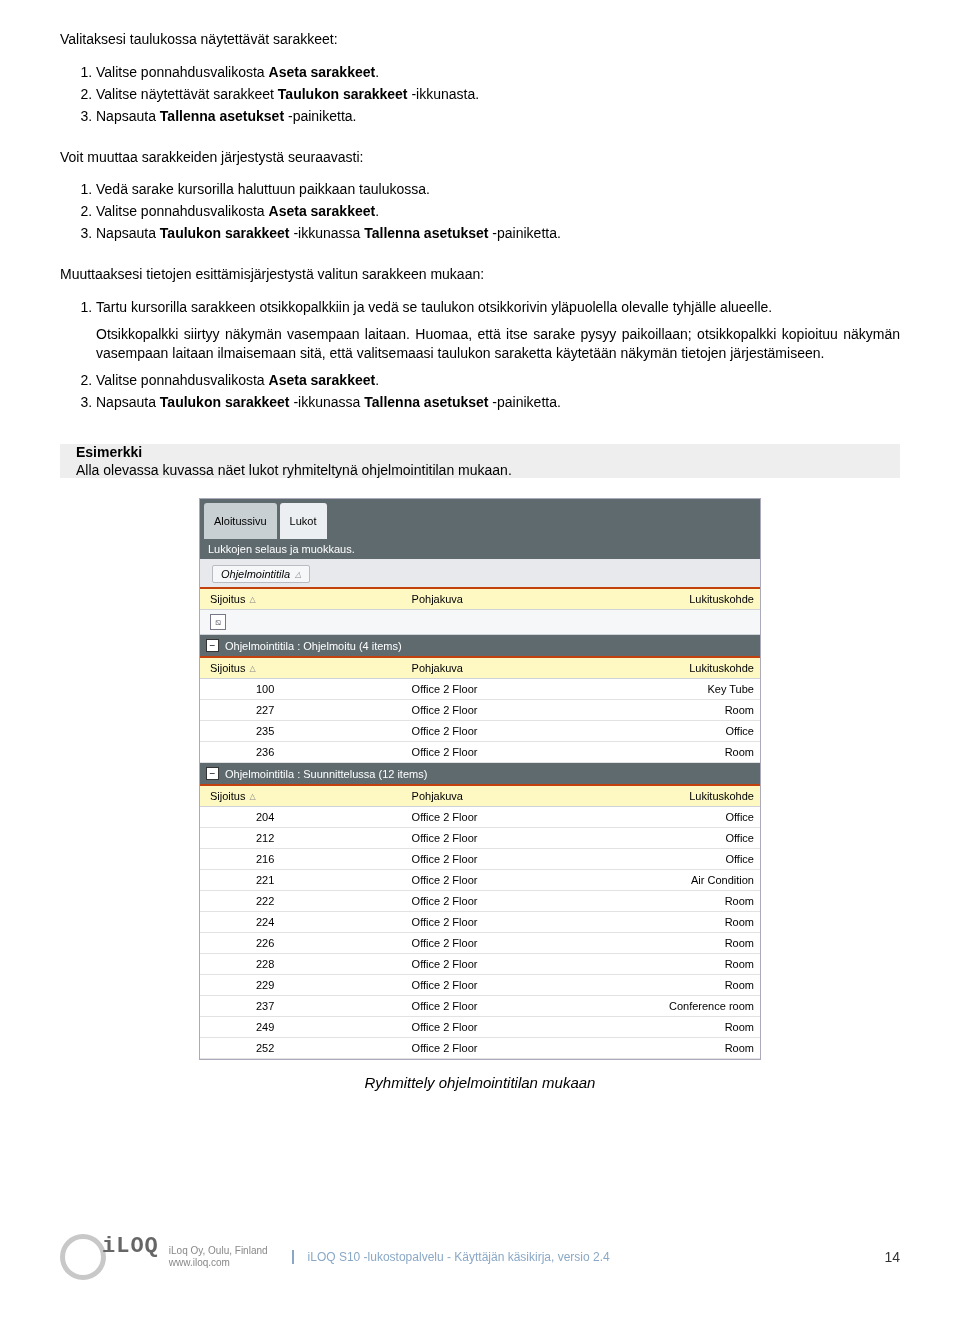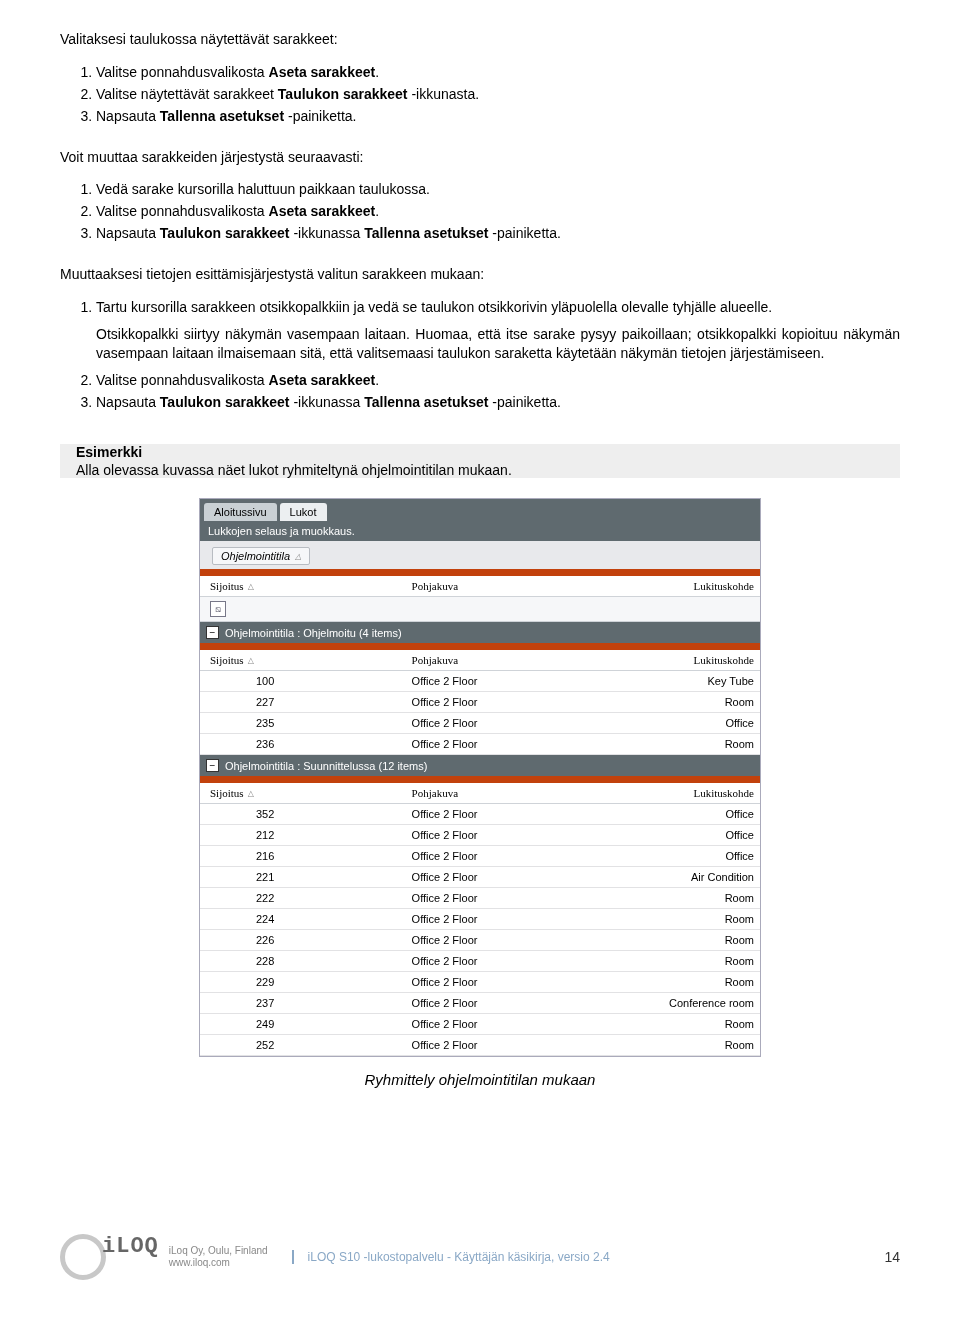--- a/index.html
+++ b/index.html
@@ -53,21 +53,21 @@
     color: #000;
     background: #e8e9ec;
   }
   .tabs {
     display: flex;
     background: #5f6a6f;
     padding: 4px 4px 0 4px;
     gap: 3px;
   }
   .tab {
-    padding: 3px 10px;
+    padding: 12px 10px;
     font-size: 11px;
     border-radius: 3px 3px 0 0;
     background: #c9d0d4;
     color: #000;
   }
   .tab.active { background: #eceff1; }
   .subbar {
     background: #5f6a6f;
     color: #fff;
     padding: 4px 8px;
@@ -87,24 +87,23 @@
   }
   .sort-tri {
     font-size: 8px;
     color: #888;
   }
   .col-header-row, .data-row {
     display: flex;
     width: 100%;
   }
   .col-header-row {
-    background: #ffffff;
-    border-top: 7px solid #c2410c;
+    background: #fef9c3;
+    border-top: 2px solid #c2410c;
     border-bottom: 1px solid #cfd3d8;
-    font-family: Liberation Serif, serif;
   }
   .cell {
     padding: 4px 6px 4px 10px;
     box-sizing: border-box;
     overflow: hidden;
     white-space: nowrap;
     font-size: 11px;
   }
   .col1 { width: 36%; display:flex; align-items:center; gap:4px;}
   .col2 { width: 32%; }
@@ -281,21 +280,21 @@
       <div class="col-header-row">
         <div class="cell col1">
           <span>Sijoitus</span>
           <span class="sort-tri">△</span>
         </div>
         <div class="cell col2">Pohjakuva</div>
         <div class="cell col3">Lukituskohde</div>
       </div>
       <div id="g2rows">
           <div class="data-row">
-            <div class="cell col1">352</div>
+            <div class="cell col1">204</div>
             <div class="cell col2">Office 2 Floor</div>
             <div class="cell col3">Office</div>
           </div>
           <div class="data-row">
             <div class="cell col1">212</div>
             <div class="cell col2">Office 2 Floor</div>
             <div class="cell col3">Office</div>
           </div>
           <div class="data-row">
             <div class="cell col1">216</div>

